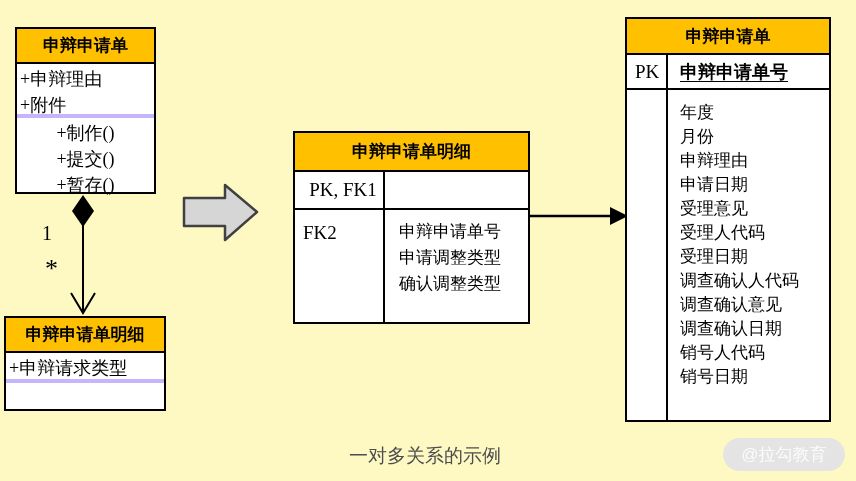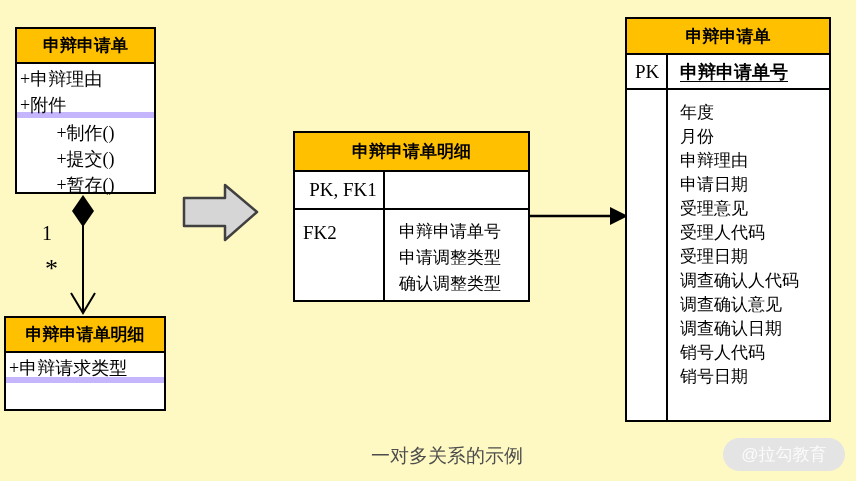--- a/index.html
+++ b/index.html
@@ -7,21 +7,21 @@
     position:relative;width:856px;height:481px;background:#fef9c3;overflow:hidden;
     font-family:"Liberation Serif","DejaVu Serif",serif;color:#000;
   }
   
   .uml-class{position:absolute;border:2px solid #000;background:#fff;box-sizing:border-box;}
   .uml-header{
     background:#FFC000;border-bottom:2px solid #000;
     font-family:"Liberation Sans","DejaVu Sans",sans-serif;font-weight:bold;
     font-size:17px;text-align:center;display:flex;align-items:center;justify-content:center;
   }
-  .uml-compart{border-bottom:6px solid #c4b5fd;padding:2px 3px;box-sizing:border-box;}
+  .uml-compart{border-bottom:4px solid #c4b5fd;padding:2px 3px;box-sizing:border-box;}
   .uml-compart:last-child{border-bottom:none;}
   .uml-line{font-size:18px;line-height:26px;white-space:nowrap;}
   .class-a{left:15px;top:27px;width:141px;}
   .class-a .uml-header{height:33px;}
   .class-a .attrs{height:54px;}
   .class-a .methods{height:74px;text-align:center;}
   .class-b{left:4px;top:316px;width:162px;}
   .class-b .uml-header{height:33px;}
   .class-b .attrs{height:30px;}
   .class-b .empty{height:26px;}
@@ -42,38 +42,38 @@
   .er-fields{flex:1;box-sizing:border-box;}
   .pk-field{font-weight:bold;text-decoration:underline;text-underline-offset:3px;white-space:nowrap;}
   .field-line{font-size:17px;line-height:26px;white-space:nowrap;}
   
   .detail-table{left:293px;top:131px;width:237px;}
   .detail-table .er-header{height:37px;}
   .detail-table .er-key{width:90px;}
   .detail-table .row-pk{height:38px;text-align:center;}
   .detail-table .row-pk .er-key{line-height:36px;}
   .detail-table .row-pk .er-fields{padding:6px 0 0 14px;font-size:17px;}
-  .detail-table .row-fk{height:90px;}
+  .detail-table .row-fk{height:112px;}
   .detail-table .row-fk .er-key{padding-top:12px;}
   .detail-table .row-fk .er-fields{padding:9px 0 0 14px;}
   
   .main-table{left:625px;top:17px;width:206px;}
   .main-table .er-header{height:34px;}
   .main-table .er-key{width:41px;}
   .main-table .row-pk{height:35px;}
   .main-table .row-pk .er-key{line-height:33px;}
   .main-table .row-pk .er-fields{padding:5px 0 0 12px;font-size:18px;}
   .main-table .row-body{height:330px;}
   .main-table .row-body .er-fields{padding:11px 0 0 12px;}
   .main-table .row-body .field-line{line-height:24px;}
   
   .overlay{position:absolute;left:0;top:0;width:856px;height:481px;pointer-events:none;}
   
   .caption{
-    position:absolute;left:342px;top:443px;width:210px;text-align:center;
+    position:absolute;left:320px;top:443px;width:210px;text-align:center;
     font-family:"Liberation Sans","DejaVu Sans",sans-serif;
     font-size:19px;color:#4d4d4d;
   }
   .watermark{
     position:absolute;left:723px;top:438px;width:122px;height:33px;border-radius:17px;
     background:#e4e4e4;color:#fbfbfb;display:flex;align-items:center;justify-content:center;
     font-family:"Liberation Sans","DejaVu Sans",sans-serif;font-size:17px;
   }
 </style>
 </head>

